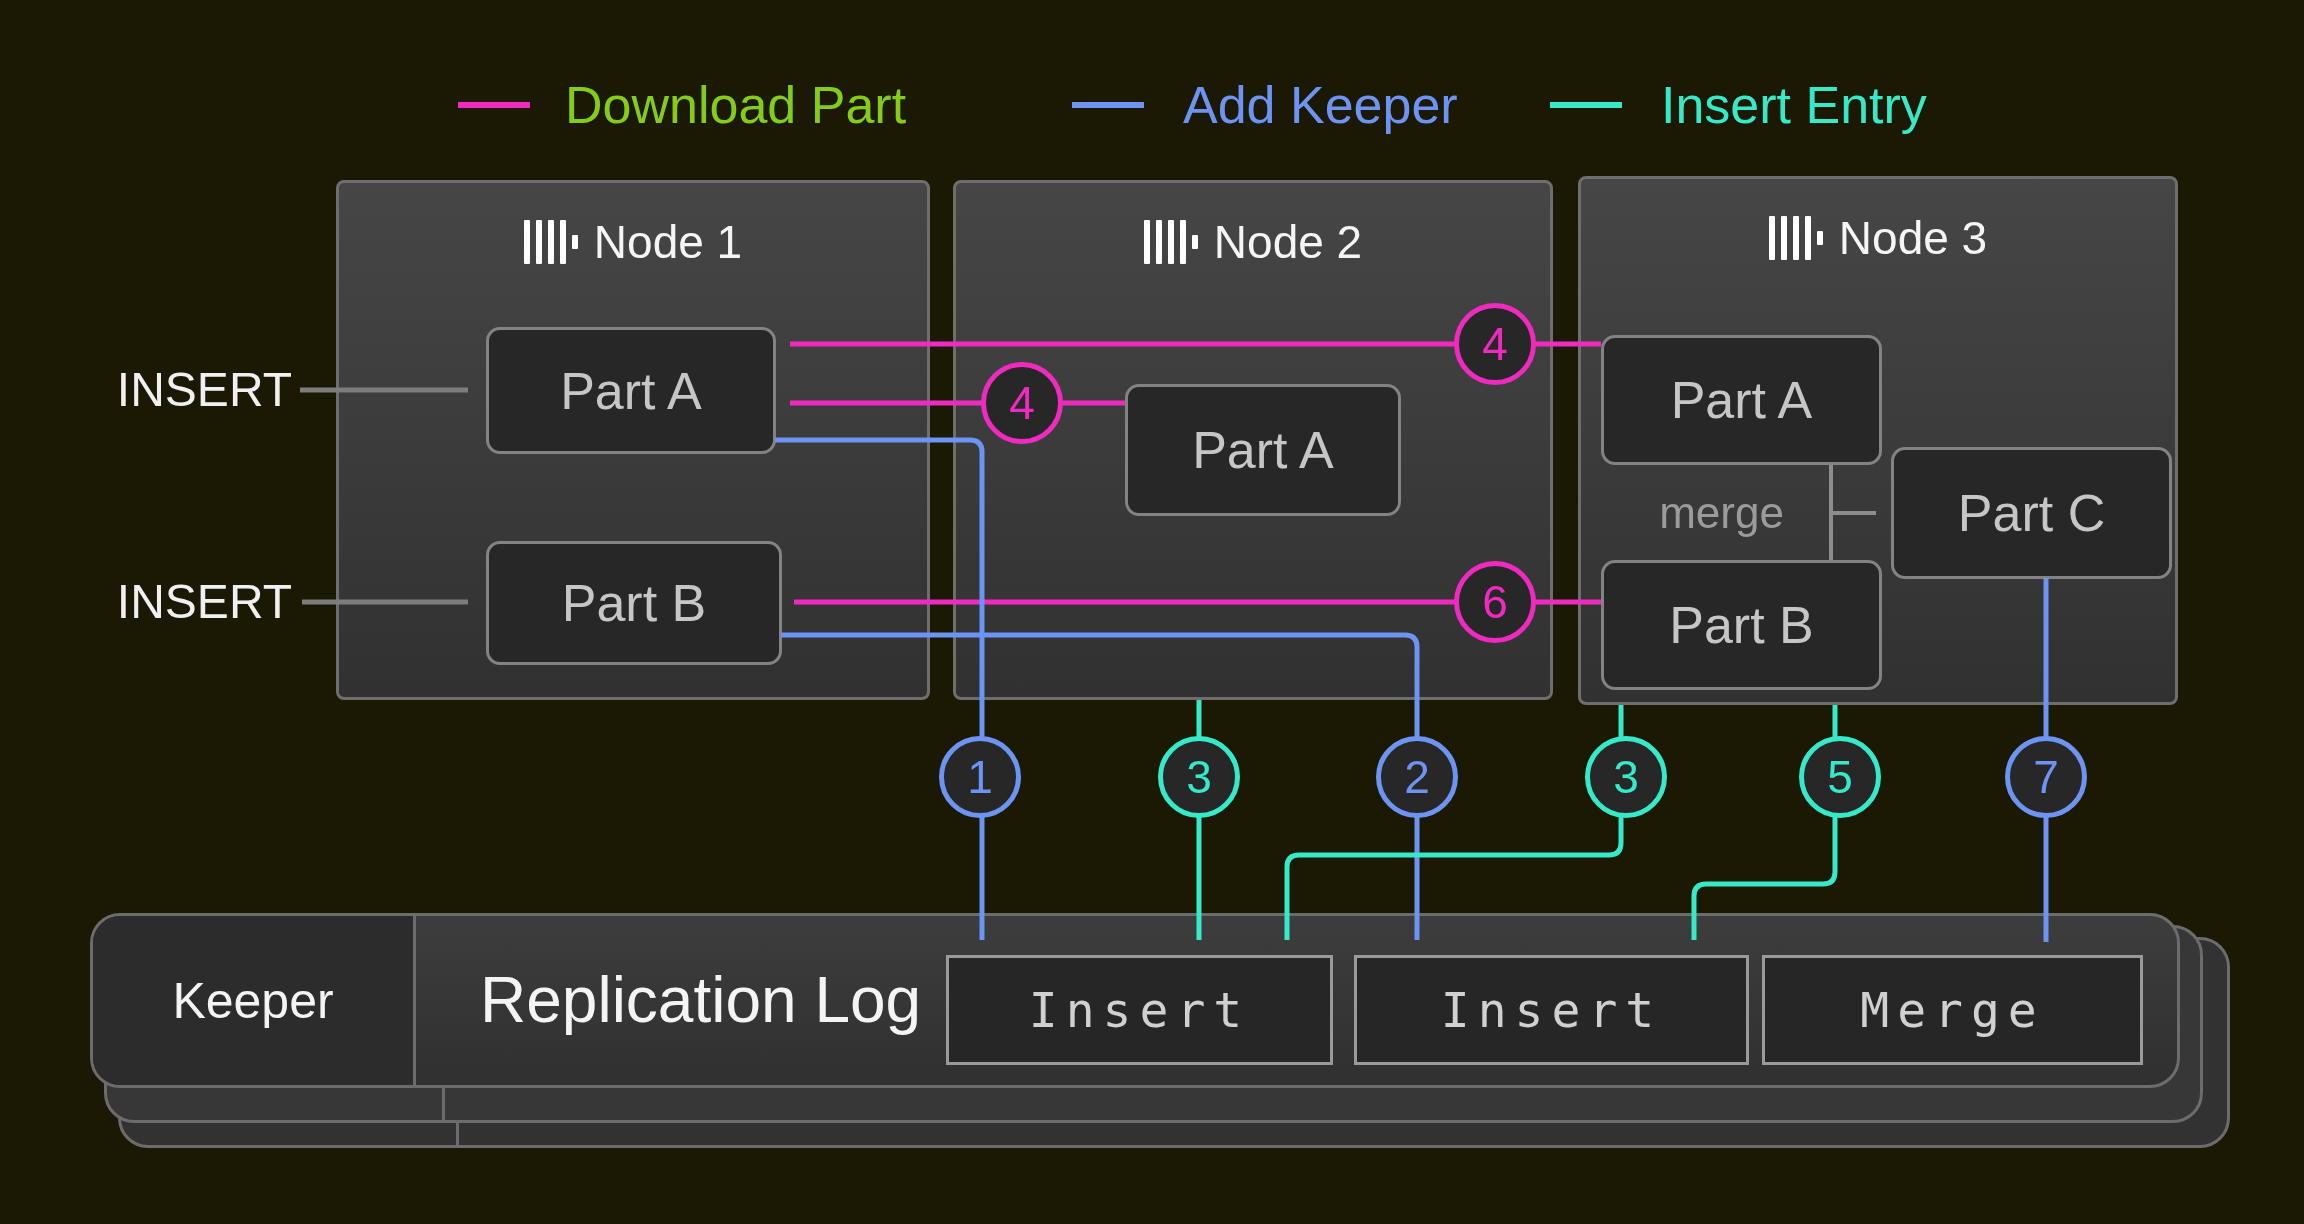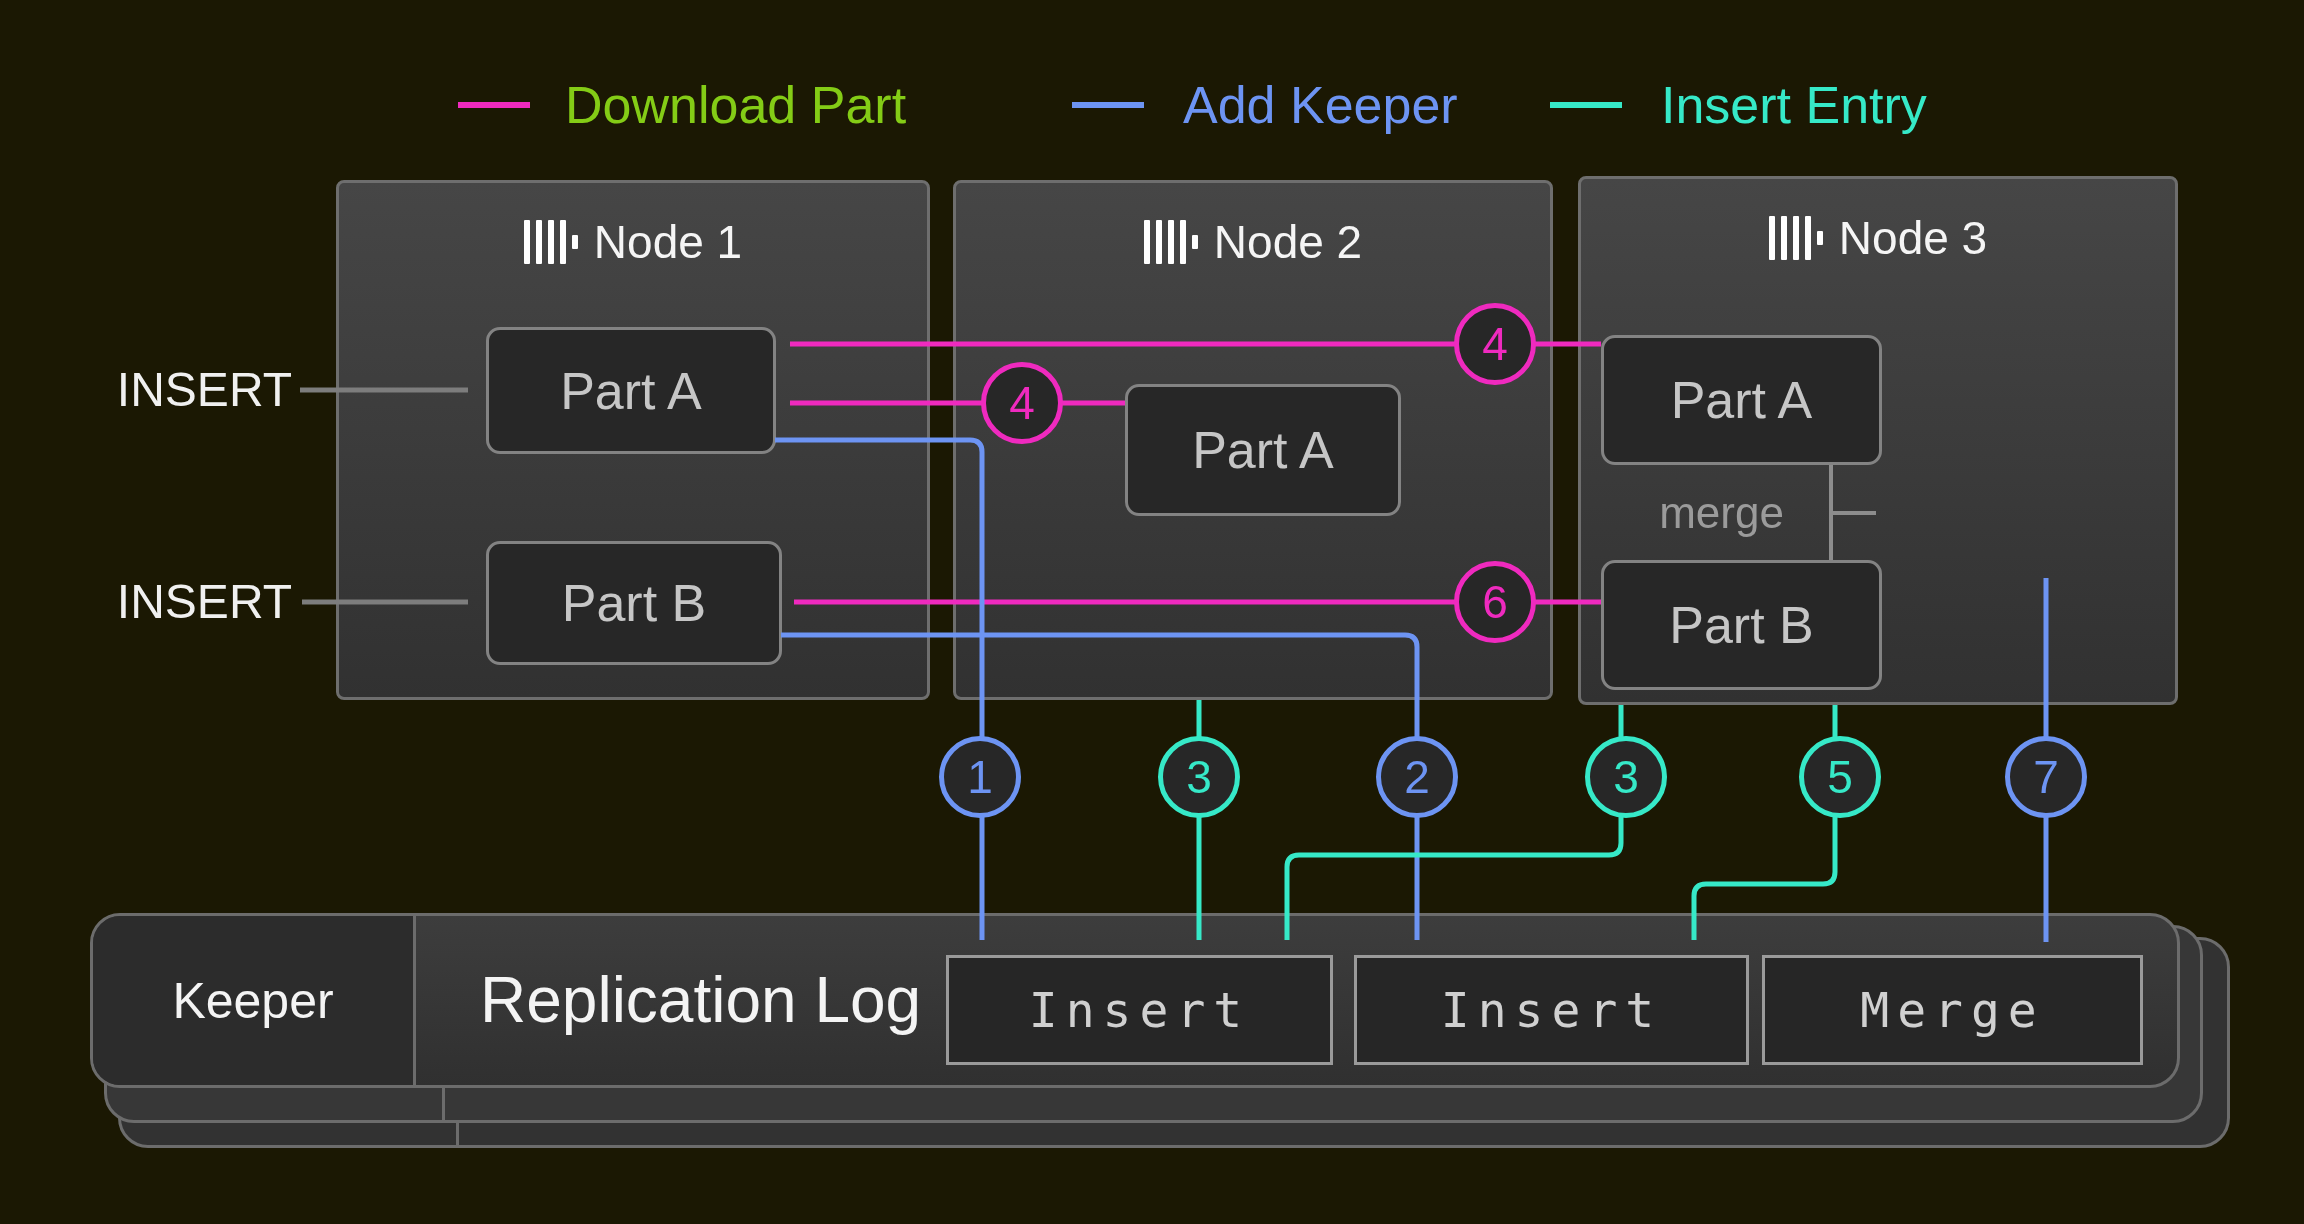--- a/index.html
+++ b/index.html
@@ -179,20 +179,21 @@
       </span>
       <span class="node-title">Node 3</span>
     </div>
   </div>
 
   <div class="part part-n1a">Part A</div>
   <div class="part part-n1b">Part B</div>
   <div class="part part-n2a">Part A</div>
   <div class="part part-n3a">Part A</div>
   <div class="part part-n3b">Part B</div>
+  <div class="part part-n3c">Part C</div>
   <div class="merge-label">merge</div>
 
   <div class="badge badge-m bg-4a">
       <span>4</span>
     </div>
   <div class="badge badge-m bg-4b">
       <span>4</span>
     </div>
   <div class="badge badge-m bg-6">
       <span>6</span>

